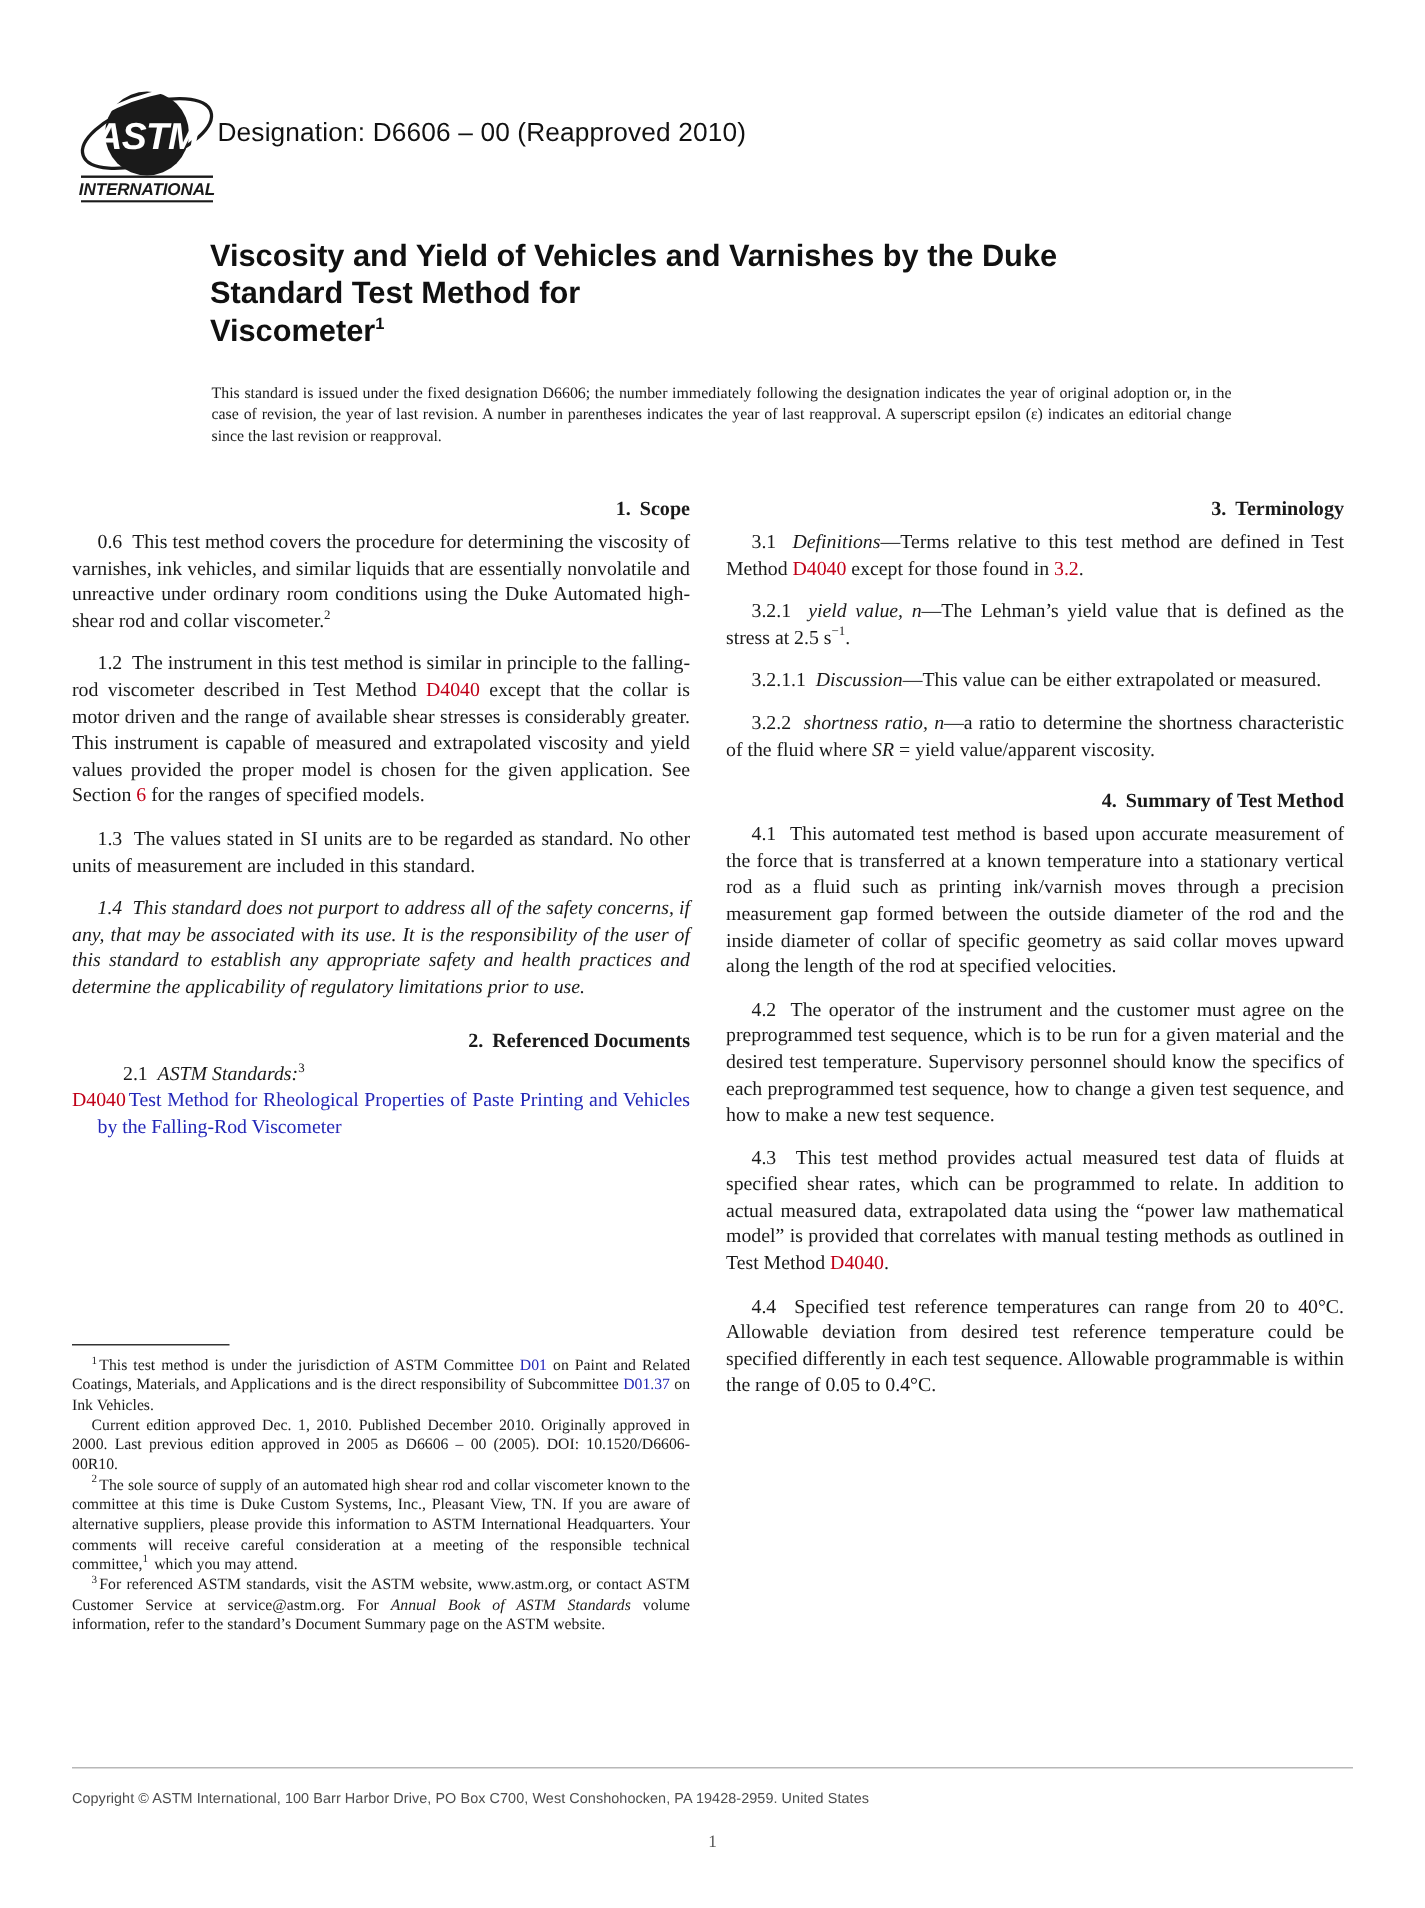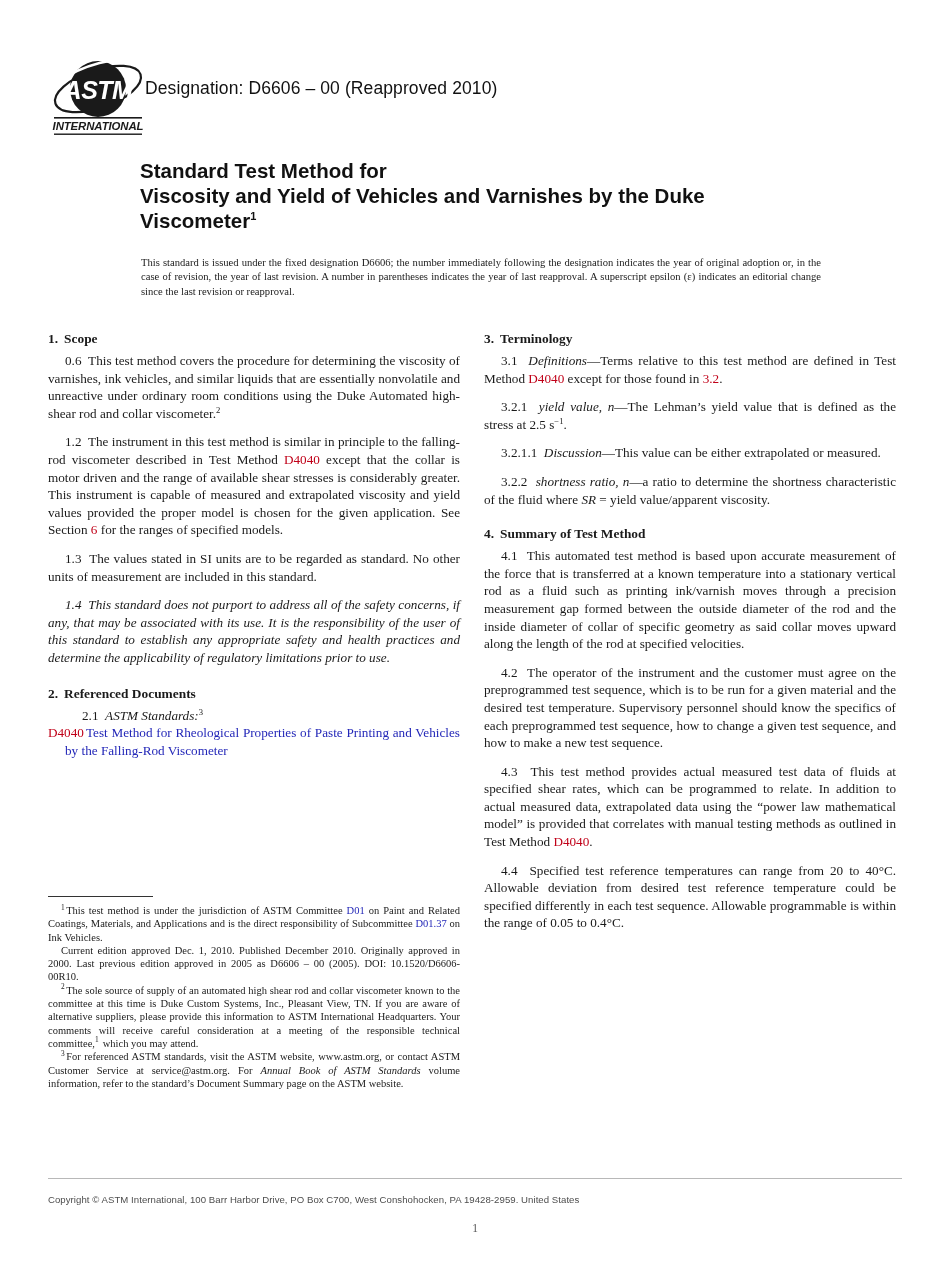--- a/index.html
+++ b/index.html
@@ -93,20 +93,21 @@
   .col-left  { left: 48px; }
   .col-right { left: 484px; }
 
   h2.sec {
     font-size: 13.4px;
     font-weight: bold;
     margin: 0 0 2px 0;
     padding: 0;
     text-indent: 0;
     line-height: 18px;
+    text-align: right;
   }
   h2.sec .num { margin-right: 6px; }
 
   p.para {
     margin: 0;
     padding: 0;
     text-indent: 17px;
     text-align: justify;
     text-justify: inter-word;
     -webkit-hyphens: none;
@@ -216,22 +217,22 @@
           <rect x="6" y="61" width="88" height="1.6" fill="#1a1a1a"></rect>
           <text x="50" y="74" font-family="Liberation Sans, DejaVu Sans, sans-serif" font-size="11.4" font-weight="bold" font-style="italic" fill="#1a1a1a" text-anchor="middle" letter-spacing="-0.1">INTERNATIONAL</text>
           <rect x="6" y="77.5" width="88" height="1.4" fill="#1a1a1a"></rect>
         </g>
       </svg>
     </div>
     <div class="designation">Designation: D6606 – 00 (Reapproved 2010)</div>
   </div>
 
   <div class="titleblock">
+    <div class="t-line">Viscosity and Yield of Vehicles and Varnishes by the Duke</div>
     <div class="t-line">Standard Test Method for</div>
-    <div class="t-line">Viscosity and Yield of Vehicles and Varnishes by the Duke</div>
     <div class="t-line"><span>Viscometer</span><sup>1</sup></div>
   </div>
 
   <div class="issuance">This standard is issued under the fixed designation D6606; the number immediately following the designation indicates the year of original adoption or, in the case of revision, the year of last revision. A number in parentheses indicates the year of last reapproval. A superscript epsilon (ε) indicates an editorial change since the last revision or reapproval.</div>
 
   <div class="col col-left">
 
     <h2 class="sec">
       <span class="num">1.</span><span>Scope</span>
     </h2>

